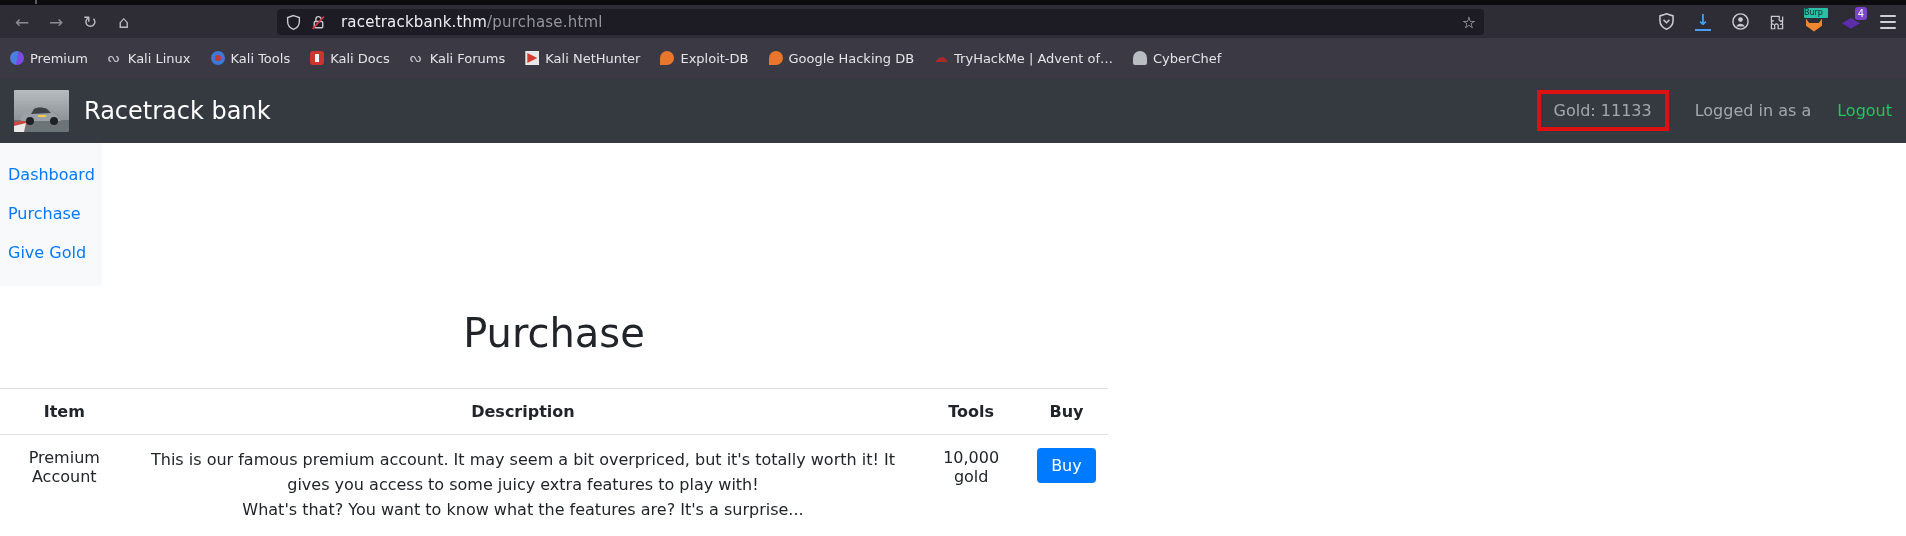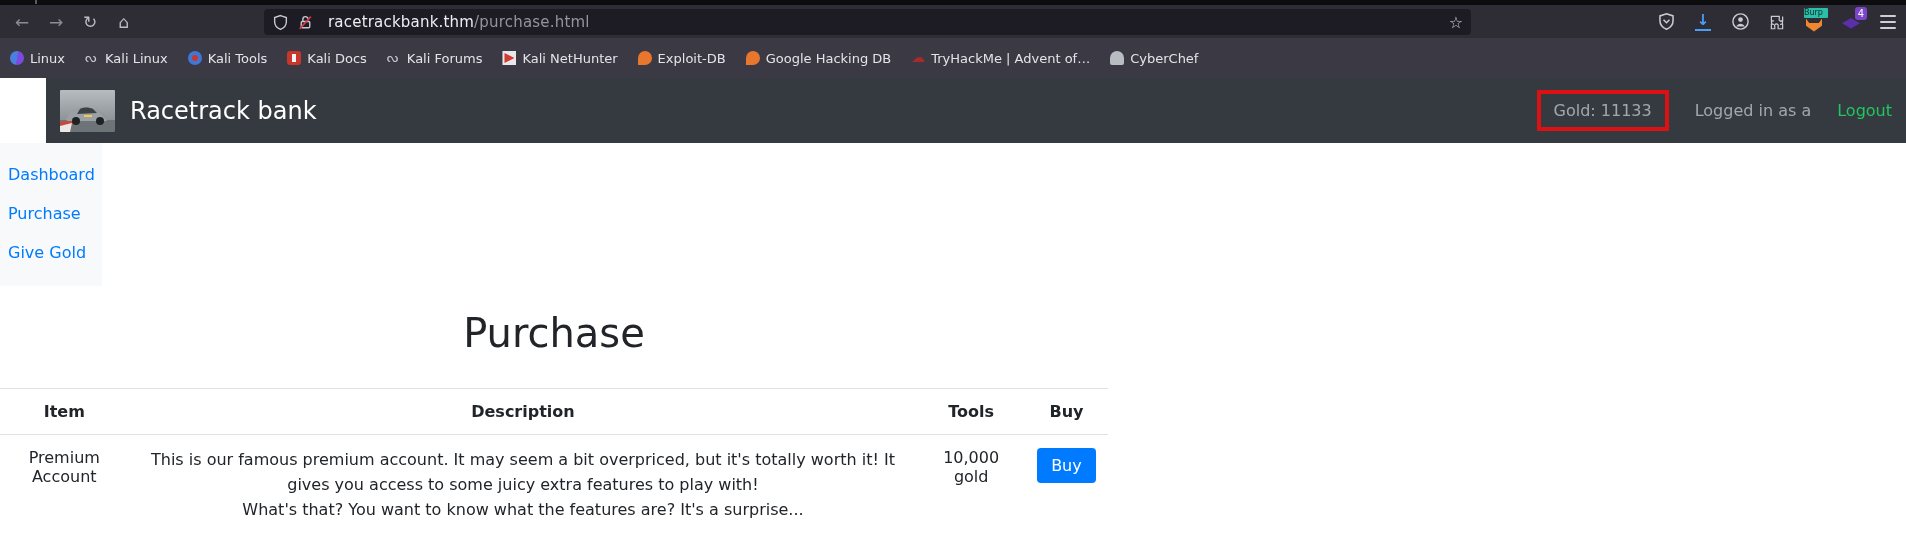--- a/index.html
+++ b/index.html
@@ -9,21 +9,21 @@
   
   .top-strip { height:5px; background:#0c0c0f; position:relative; }
   .top-strip .tab-mark { position:absolute; left:35px; top:0; width:2px; height:4px; background:#5a5a62; }
 
   .toolbar { height:33px; background:#2e2d36; display:flex; align-items:center; position:relative; }
   .nav-btn { width:28px; height:26px; display:flex; align-items:center; justify-content:center;
              color:#b9b9c0; font-size:17px; border-radius:4px; cursor:pointer; }
   .nav-btn.dim { color:#8b8b93; }
   .toolbar .nav-group { display:flex; gap:6px; margin-left:8px; }
 
-  .urlbar { position:absolute; left:264px; top:4px; width:1207px; height:26px; background:#1d1c24;
+  .urlbar { position:absolute; left:277px; top:4px; width:1207px; height:26px; background:#1d1c24;
             border-radius:4px; display:flex; align-items:center; padding:0 8px; }
   .urlbar .icon16 { width:17px; height:17px; margin-right:8px; flex:0 0 auto; }
   .url-text { font-size:15px; letter-spacing:.2px; white-space:nowrap; margin-left:6px; }
   .url-host { color:#eeeef2; }
   .url-path { color:#94949c; }
   .url-star { margin-left:auto; color:#c9c9cf; font-size:16px; }
 
   .right-icons { position:absolute; right:6px; top:2px; height:29px; display:flex; align-items:center; gap:13px; }
   .ric { width:24px; height:24px; display:flex; align-items:center; justify-content:center; position:relative; }
   .dl-arrow { color:#4a9ff5; font-size:15px; font-weight:bold; line-height:1; border-bottom:2px solid #4a9ff5; padding:0 2px 1px; }
@@ -51,21 +51,21 @@
   .ico-kalidocs { border-radius:3px; background:#c9372c; position:relative; }
   .ico-kalidocs::after { content:""; position:absolute; left:5px; top:3px; width:4px; height:8px; background:#f5f5f5; }
   .ico-nethunter { background:#e8e8ea; clip-path:polygon(0 0,100% 0,100% 100%,0 100%); position:relative; }
   .ico-nethunter::after { content:""; position:absolute; inset:2px; background:#d23b2f; clip-path:polygon(0 0,100% 50%,0 100%); }
   .ico-flame { border-radius:50% 50% 50% 0; background:#e8762d; }
   .ico-thm { position:relative; }
   .ico-thm::after { content:"☁"; color:#a82a2a; font-size:14px; line-height:14px; position:absolute; left:0; top:-1px; }
   .ico-chef { background:#b9bdc2; border-radius:7px 7px 2px 2px; }
 
   
-  .site-header { height:65px; background:#343a40; display:flex; align-items:center; padding:0 14px; color:#fff;margin-left:46px; }
+  .site-header { height:65px; background:#343a40; display:flex; align-items:center; padding:0 14px; color:#fff; }
   .logo { width:55px; height:42px; border-radius:1px; overflow:hidden; flex:0 0 auto; }
   .brand { font-size:24px; color:#fff; margin-left:15px; cursor:pointer; }
   .header-right { margin-left:auto; display:flex; align-items:center; gap:26px; }
   .gold-badge { border:4px solid #dd1111; padding:7px 13px; color:rgba(255,255,255,.55); font-size:16px; }
   .logged-text { color:rgba(255,255,255,.55); font-size:16px; }
   .logout { color:#22c55e; font-size:16px; cursor:pointer; }
 
   
   .page { display:flex; align-items:flex-start; height:393px; background:#fff;flex-direction:column; }
   .sidebar { width:102px; background:#f8f9fa; padding:12px 0 14px; flex:0 0 auto; }
@@ -152,21 +152,21 @@
           <i></i>
           <i></i>
         </span>
     </span>
   </div>
 </div>
 
 <div class="bookmarks">
   <span class="bm">
       <span class="bm-ico ico-offsec"></span>
-      <span>Linux</span>
+      <span>Premium</span>
     </span>
   <span class="bm">
       <span class="bm-ico ico-dragon"></span>
       <span>Kali Linux</span>
     </span>
   <span class="bm">
       <span class="bm-ico ico-kalitools"></span>
       <span>Kali Tools</span>
     </span>
   <span class="bm">

